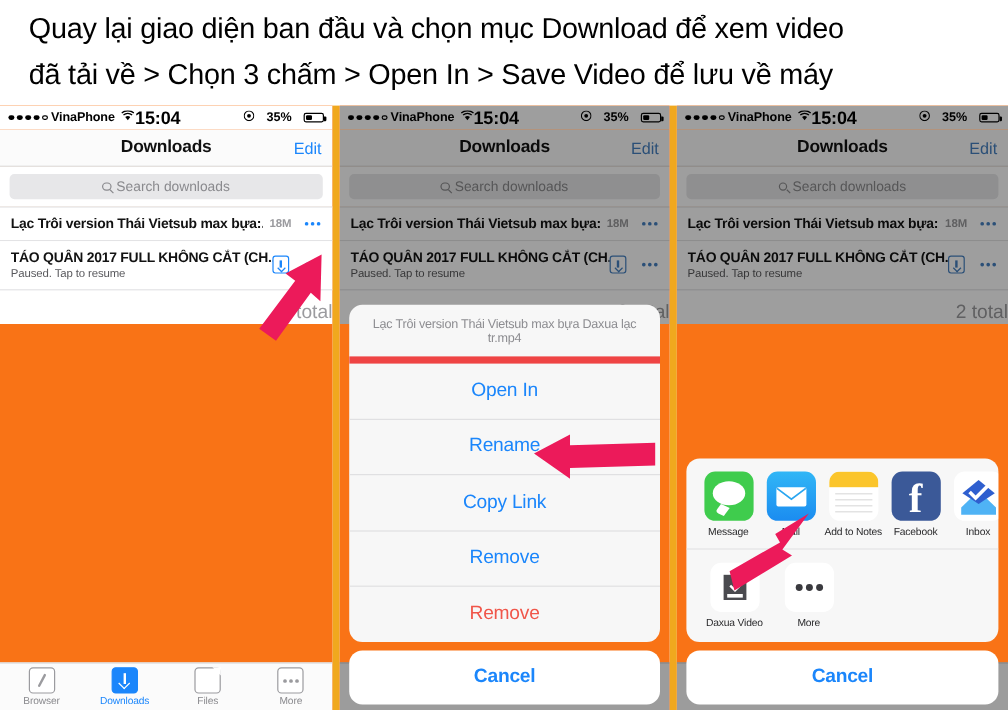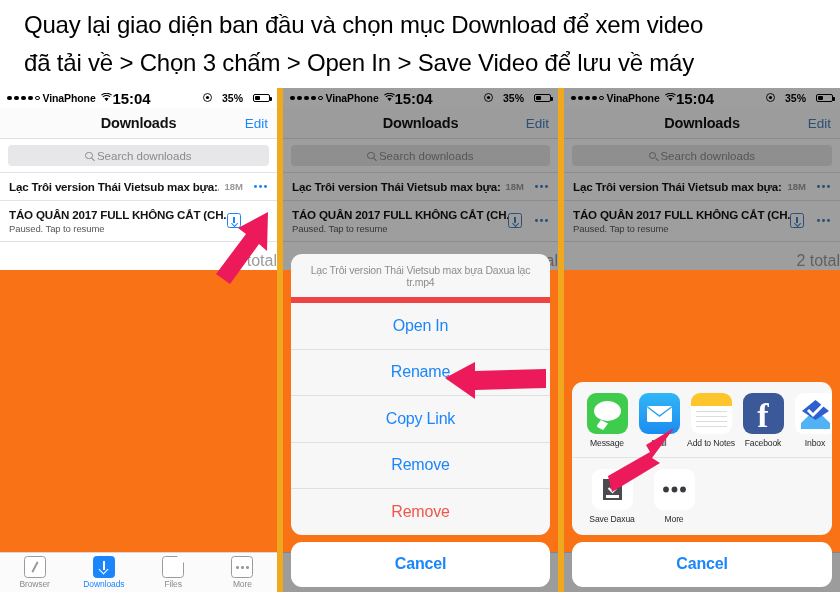--- a/index.html
+++ b/index.html
@@ -614,21 +614,21 @@
 
           <div class="acts-row">
             <div class="act">
               <div class="ico">
                 <svg width="41" height="41" viewBox="0 0 41 41">
                   <rect x="11" y="10" width="19" height="21" fill="#4a4a4f"></rect>
                   <path d="M20.5 13 v9 M16.5 19 l4 4 l4 -4" stroke="#fff" stroke-width="2" fill="none"></path>
                   <rect x="14" y="26" width="13" height="3" fill="#fff"></rect>
                 </svg>
               </div>
-              <div class="nm">Save Daxua</div>
+              <div class="nm">Daxua Video</div>
             </div>
             <div class="act">
               <div class="ico">
                 <svg width="41" height="41" viewBox="0 0 41 41">
                   <circle cx="12" cy="20.5" r="2.9" fill="#3a3a3f"></circle>
                   <circle cx="20.5" cy="20.5" r="2.9" fill="#3a3a3f"></circle>
                   <circle cx="29" cy="20.5" r="2.9" fill="#3a3a3f"></circle>
                 </svg>
               </div>
               <div class="nm">More</div>

